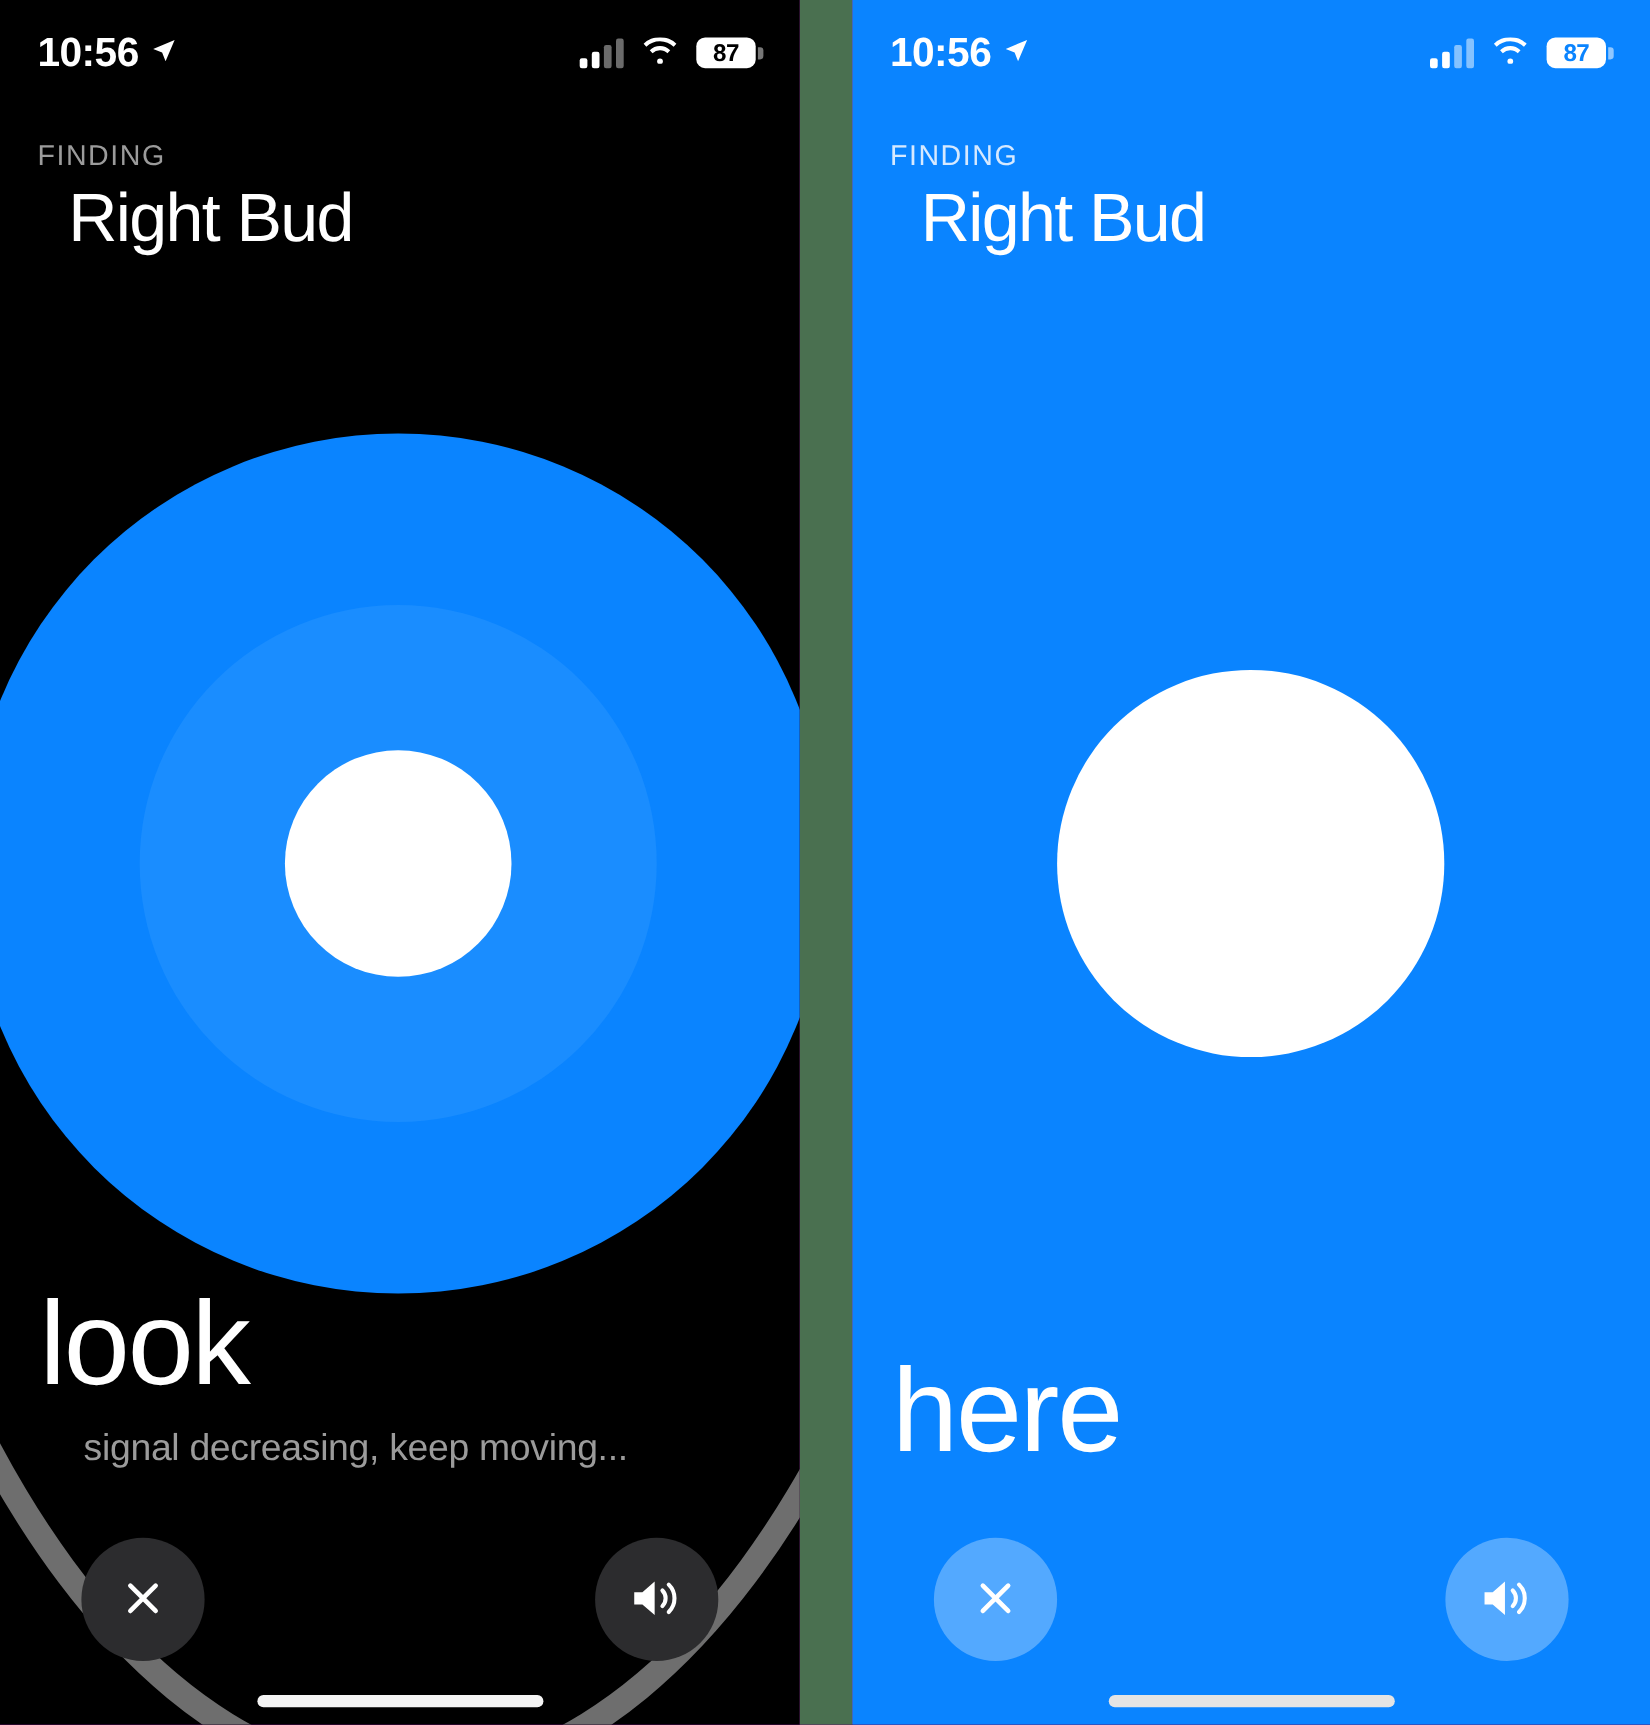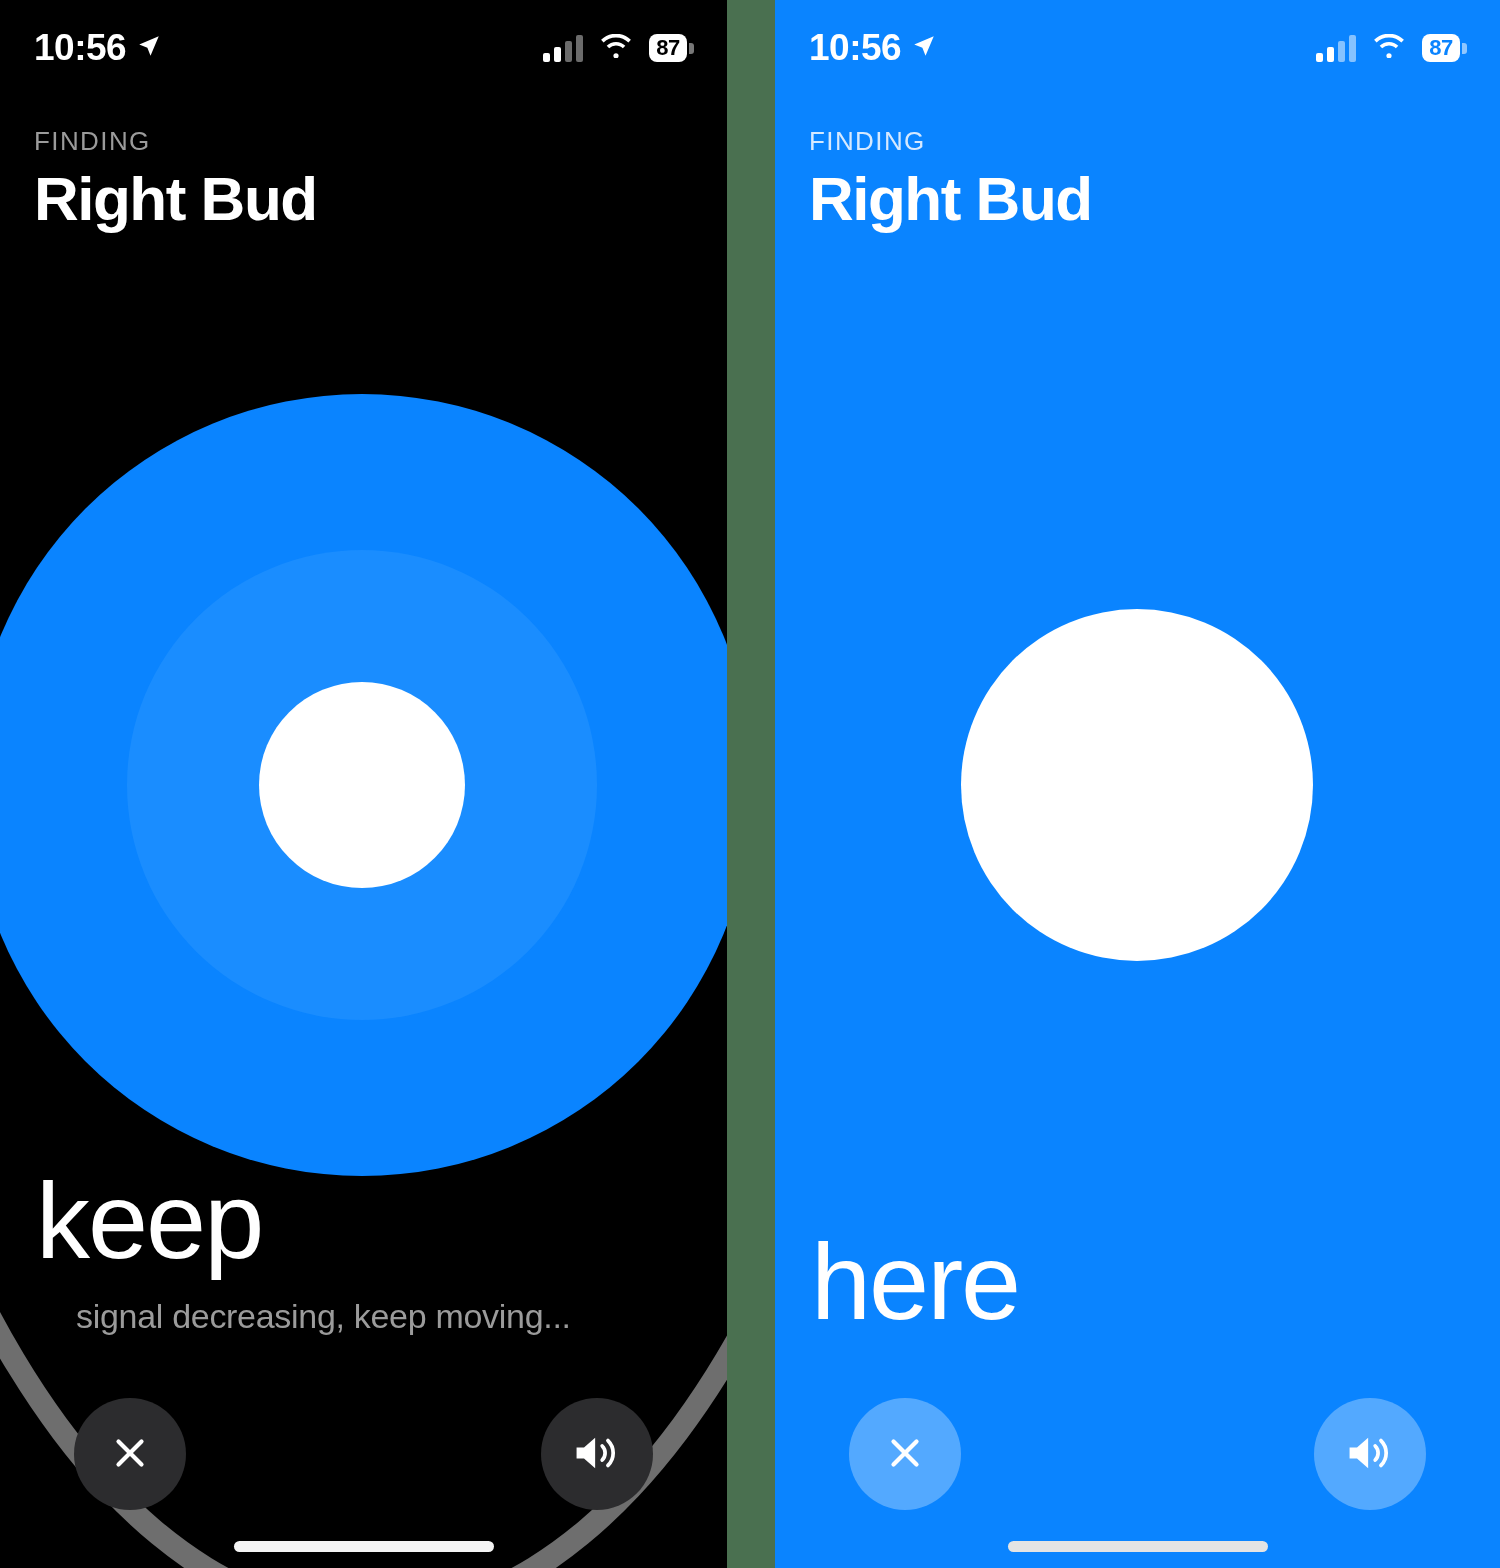--- a/index.html
+++ b/index.html
@@ -66,21 +66,21 @@
   .signal i { display:block; width:7px; border-radius:2px; background:#fff; }
   .signal i:nth-child(1){ height:9px; }
   .signal i:nth-child(2){ height:15px; }
   .signal i:nth-child(3){ height:21px; opacity:.42; }
   .signal i:nth-child(4){ height:27px; opacity:.42; }
   #panel-right .signal i:nth-child(3),
   #panel-right .signal i:nth-child(4){ opacity:.5; }
 
   .battery {
     position:relative;
-    width:38px; height:28px;
+    width:54px; height:28px;
     border-radius:8px;
     background:#fff;
     display:flex; align-items:center; justify-content:center;
   }
   .battery::after {
     content:"";
     position:absolute;
     right:-7px; top:9px;
     width:5px; height:11px;
     border-radius:0 3px 3px 0;
@@ -102,24 +102,25 @@
   .eyebrow {
     font-size:26px;
     font-weight:400;
     letter-spacing:1.4px;
   }
   #panel-left  .eyebrow { color:#9b9b9b; }
   #panel-right .eyebrow { color:#d6e9ff; }
   .device-name {
     margin-top:6px;
     font-size:62px;
-    font-weight:700;
+    font-weight:400;
     letter-spacing:-1.5px;
     color:#fff;
     line-height:1.15;
+    margin-left:28px;
   }
 
   
   .viz { position:absolute; inset:0; z-index:2; }
 
   .ring-outer {
     position:absolute;
     left:362px; top:785px;
     width:782px; height:782px;
     margin-left:-391px; margin-top:-391px;
@@ -251,21 +252,21 @@
         </span>
       </div>
     </div>
 
     <div class="header">
       <div class="eyebrow">FINDING</div>
       <div class="device-name">Right Bud</div>
     </div>
 
     <div class="range-block">
-      <div class="range-word">keep</div>
+      <div class="range-word">look</div>
       <div class="range-hint">signal decreasing, keep moving...</div>
     </div>
 
     <div class="actions">
       <button class="circle-btn">
         <span>
           <svg width="46" height="46" viewBox="0 0 24 24" fill="none" stroke="#fff" stroke-width="2.2" stroke-linecap="round">
             <line x1="6" y1="6" x2="18" y2="18"></line>
               <line x1="18" y1="6" x2="6" y2="18"></line>
           </svg>

